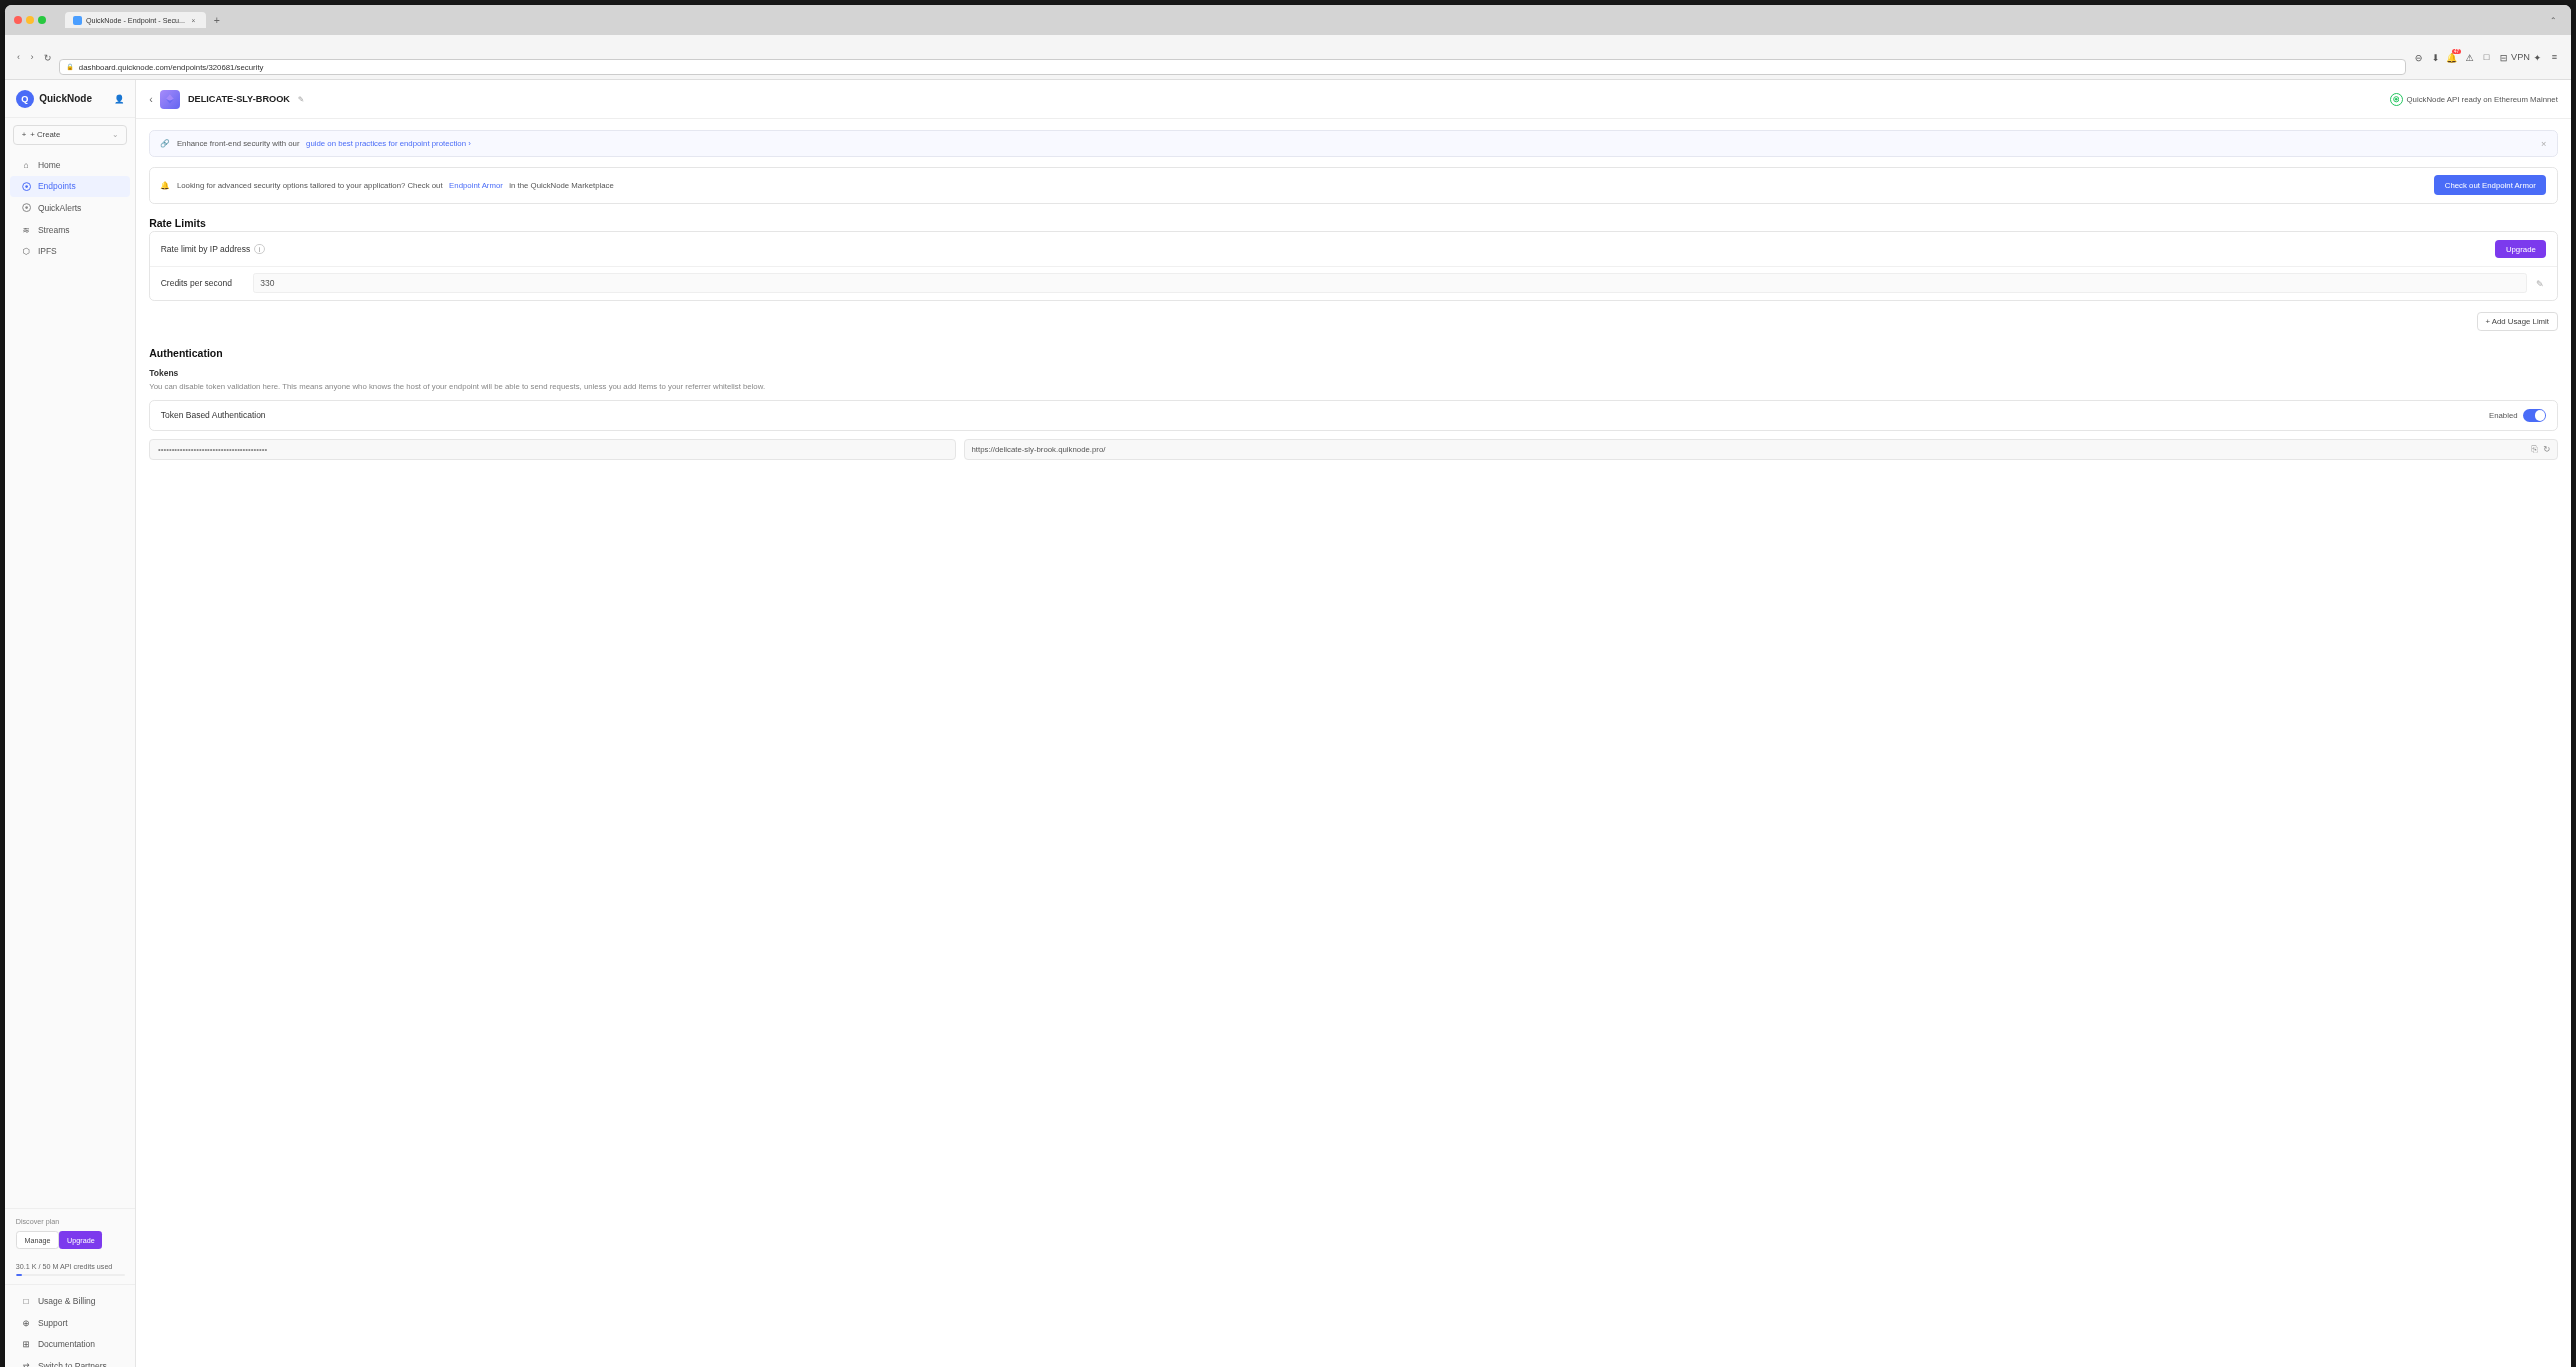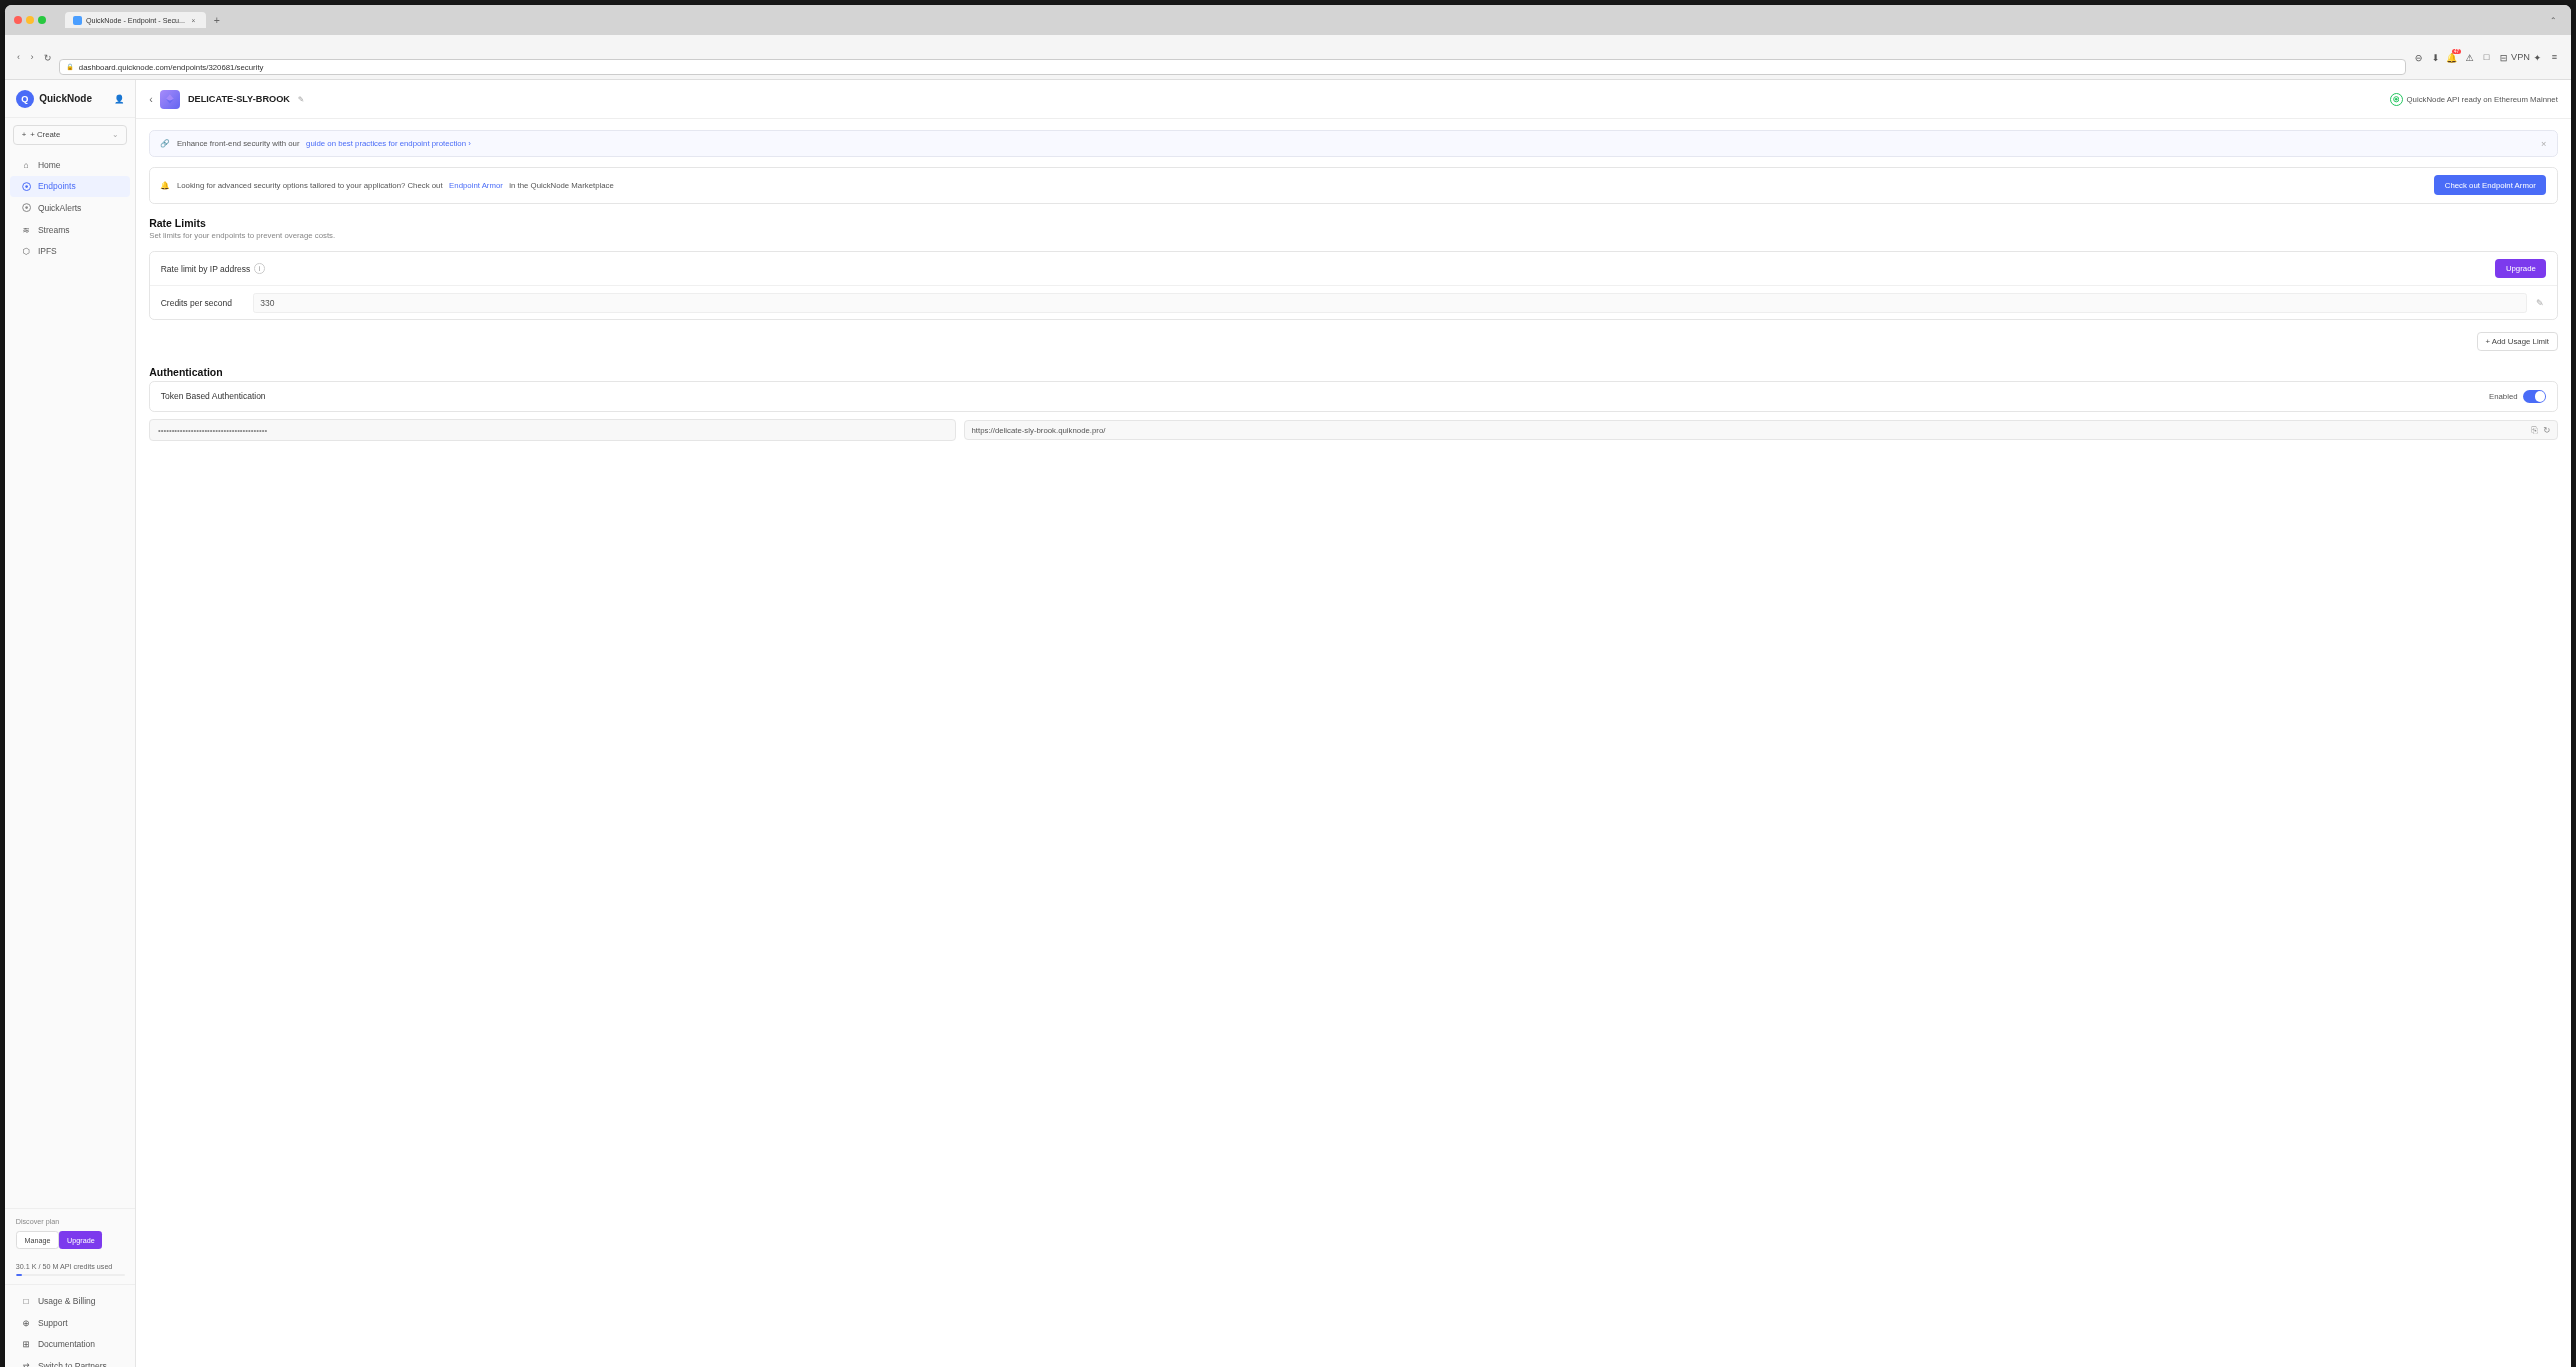--- a/index.html
+++ b/index.html
@@ -784,21 +784,20 @@
         <div class="info-banner">
           <span>🔔</span>
           <span>Looking for advanced security options tailored to your application? Check out </span>
           <a class="banner-link" href="#">Endpoint Armor</a>
           <span> in the QuickNode Marketplace</span>
           <button class="btn-check-armor">Check out Endpoint Armor</button>
         </div>
 
         <div>
           <div class="section-title">Rate Limits</div>
-          <div class="section-desc">Set limits for your endpoints to prevent overage costs.</div>
 
           <div class="rate-limit-card">
 
             <div class="rate-limit-row">
               <div class="rate-limit-label">
                 <span>Rate limit by IP address</span>
                 <div class="info-icon">
                   <span>i</span>
                 </div>
               </div>
@@ -815,20 +814,24 @@
           </div>
 
           <div style="display:flex; justify-content:flex-end; margin-top:2.6px;">
             <button class="add-rate-limit-btn">+ Add Usage Limit</button>
           </div>
         </div>
 
         <div class="auth-section">
           <div class="section-title">Authentication</div>
 
+          <div style="margin-top: 9.2px;">
+            <div style="font-size:8.5px; font-weight:600; color:#333; margin-bottom:3.9px;">Tokens</div>
+            <div class="auth-desc">You can disable token validation here. This means anyone who knows the host of your endpoint will be able to send requests, unless you add items to your referrer whitelist below.</div>
+          </div>
 
           <div class="token-auth-row">
             <span class="token-auth-label">Token Based Authentication</span>
             <div class="toggle-group">
               <span class="toggle-label">Enabled</span>
               <div class="toggle"></div>
             </div>
           </div>
 
           <div class="token-input-row">

